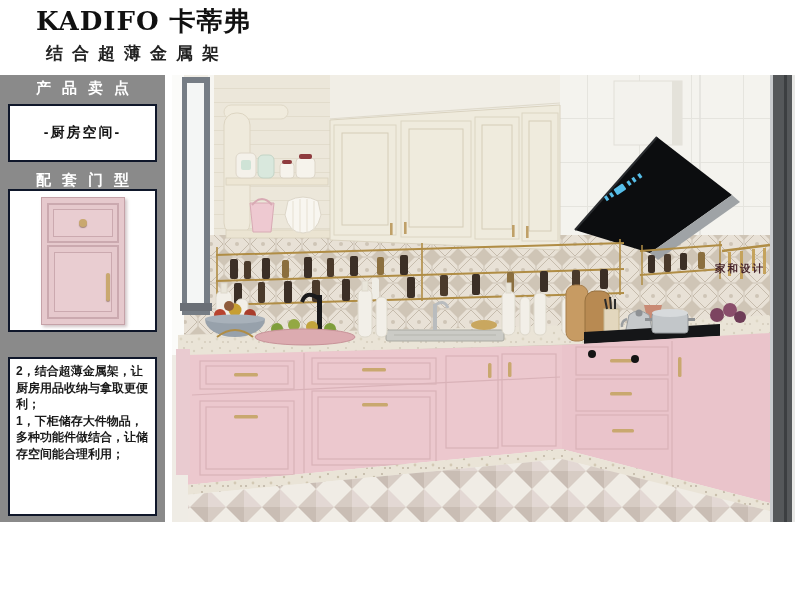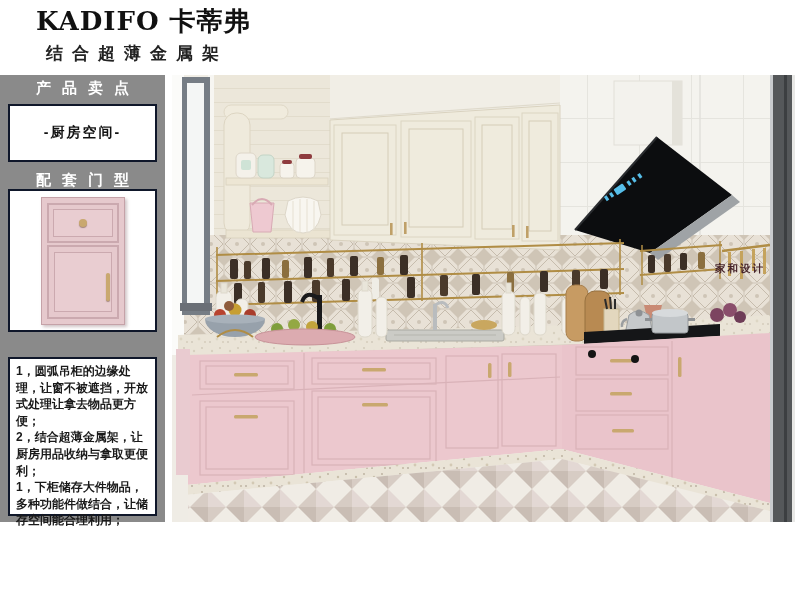--- a/index.html
+++ b/index.html
@@ -70,21 +70,20 @@
         </div>
         <div class="door-lower">
           <div class="inner"></div>
           <div class="door-handle"></div>
         </div>
       </div>
     </div>
 
     <div class="sec-title t3">产品卖点</div>
     <div class="box box-points">
-      <p>1，圆弧吊柜的边缘处理，让窗不被遮挡，开放式处理让拿去物品更方便；</p>
       <p>2，结合超薄金属架，让厨房用品收纳与拿取更便利；</p>
       <p>1，下柜储存大件物品，多种功能件做结合，让储存空间能合理利用；</p>
     </div>
   </div>
 
   <div class="photo">
     <svg width="623" height="447" viewBox="0 0 623 447">
       <defs>
         <pattern id="tiles" width="26" height="26" patternUnits="userSpaceOnUse">
           <rect width="26" height="26" fill="#e8e1d6"></rect>

